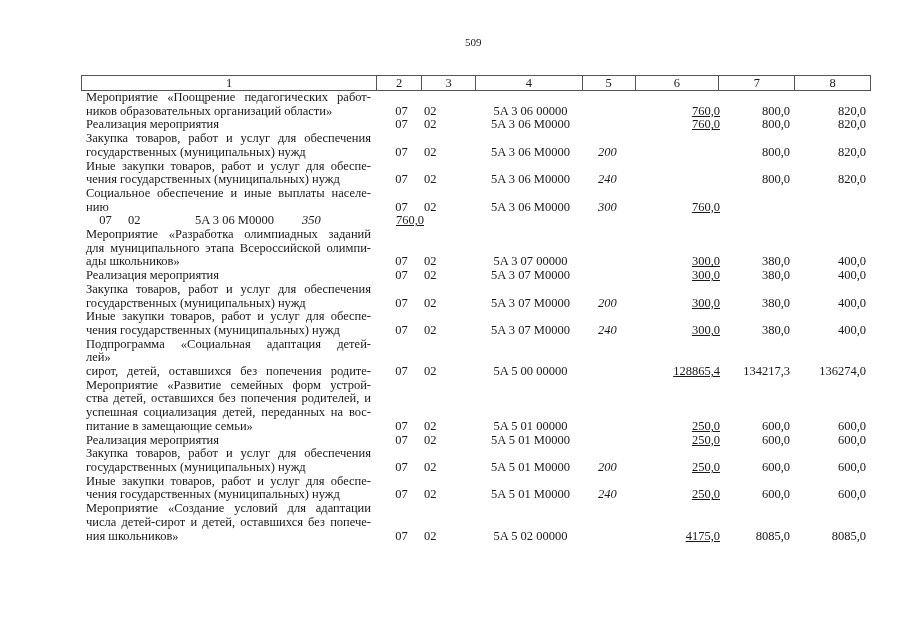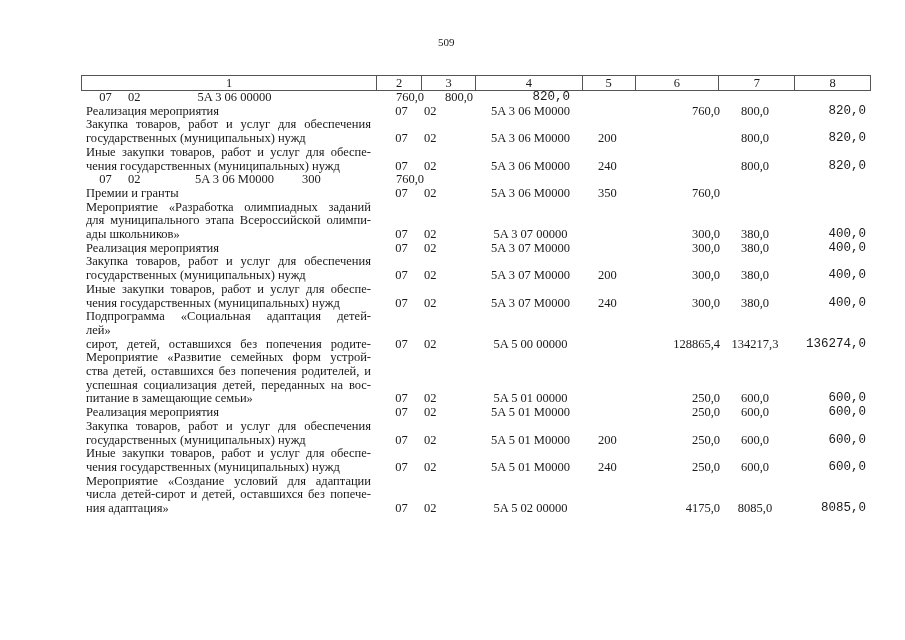--- a/index.html
+++ b/index.html
@@ -2,21 +2,21 @@
 <html><head>
 <meta charset="utf-8">
 <style>
   html, body { margin: 0; padding: 0; background: #ffffff; }
   body {
     width: 905px; height: 640px; position: relative; overflow: hidden;
     font-family: "Liberation Serif", "DejaVu Serif", serif;
     color: #1a1a1a;
   }
   .page-number {
-    position: absolute; left: 438px; top: 36px; width: 40px;
+    position: absolute; left: 465px; top: 36px; width: 40px;
     font-size: 11px; text-align: left;
   }
   .table-wrap { position: absolute; left: 81px; top: 75px; width: 790px; }
   .hdr {
     display: flex; height: 14px; border: 1px solid #555;
     font-size: 12.5px; line-height: 14px;
   }
   .hdr > div { text-align: center; border-right: 1px solid #555; box-sizing: border-box; }
   .hdr > div:last-child { border-right: none; }
   .c1 { width: 296px; }
@@ -29,43 +29,47 @@
   .c8 { width: 75px; }
 
   .rows { margin-top: 0px; font-size: 12.5px; line-height: 13.7px; }
   .row { display: flex; align-items: flex-end; }
   .row .c1 { text-align: justify; padding-left: 5px; padding-right: 6px; box-sizing: border-box; }
   .row .c1 .ln { display: block; text-align: justify; text-align-last: justify; }
   .row .c1 .ln.last { text-align-last: left; }
   .row .c2 { text-align: center; padding-left: 4px; box-sizing: border-box; }
   .row .c3 { text-align: left; padding-left: 2px; box-sizing: border-box; }
   .row .c4 { text-align: center; padding-left: 2px; box-sizing: border-box; }
-  .row .c5 { text-align: left; padding-left: 15px; box-sizing: border-box; }
-  .row .c6 { text-align: right; padding-right: 0px; box-sizing: border-box; }
-  .row .c7 { text-align: center; padding-right: 6px; box-sizing: border-box; }
-  .row .c8 { text-align: right; padding-right: 5px; box-sizing: border-box; font-family: Liberation Mono, monospace; }
+  .row .c5 { text-align: left; padding-left: 15px; box-sizing: border-box; font-style: italic; }
+  .row .c6 { text-align: right; padding-right: 0px; box-sizing: border-box; text-decoration: underline; }
+  .row .c7 { text-align: right; padding-right: 6px; box-sizing: border-box; }
+  .row .c8 { text-align: right; padding-right: 5px; box-sizing: border-box; }
 </style>
 </head>
 <body>
 
 <div class="page-number">509</div>
 
 <div class="table-wrap">
   <div class="hdr">
     <div class="c1">1</div>
     <div class="c2">2</div>
     <div class="c3">3</div>
     <div class="c4">4</div>
     <div class="c5">5</div>
     <div class="c6">6</div>
     <div class="c7">7</div>
     <div class="c8">8</div>
   </div>
   <div class="rows" id="rows">
       <div class="row">
+        <div class="c1">
+          <span class="ln">Мероприятие «Поощрение педагогических работ-</span>
+          <span class="ln last">ников образовательных организаций области»</span>
+        </div>
         <div class="c2">07</div>
         <div class="c3">02</div>
         <div class="c4">5A 3 06 00000</div>
         <div class="c5"></div>
         <div class="c6">760,0</div>
         <div class="c7">800,0</div>
         <div class="c8">820,0</div>
       </div>
       <div class="row">
         <div class="c1">
@@ -99,32 +103,33 @@
         </div>
         <div class="c2">07</div>
         <div class="c3">02</div>
         <div class="c4">5A 3 06 M0000</div>
         <div class="c5">240</div>
         <div class="c6"></div>
         <div class="c7">800,0</div>
         <div class="c8">820,0</div>
       </div>
       <div class="row">
+        <div class="c1">
+          <span class="ln">Социальное обеспечение и иные выплаты населе-</span>
+          <span class="ln last">нию</span>
+        </div>
         <div class="c2">07</div>
         <div class="c3">02</div>
         <div class="c4">5A 3 06 M0000</div>
         <div class="c5">300</div>
         <div class="c6">760,0</div>
         <div class="c7"></div>
         <div class="c8"></div>
       </div>
       <div class="row">
-        <div class="c1">
-          <span class="ln last">Премии и гранты</span>
-        </div>
         <div class="c2">07</div>
         <div class="c3">02</div>
         <div class="c4">5A 3 06 M0000</div>
         <div class="c5">350</div>
         <div class="c6">760,0</div>
         <div class="c7"></div>
         <div class="c8"></div>
       </div>
       <div class="row">
         <div class="c1">
@@ -242,21 +247,21 @@
         <div class="c4">5A 5 01 M0000</div>
         <div class="c5">240</div>
         <div class="c6">250,0</div>
         <div class="c7">600,0</div>
         <div class="c8">600,0</div>
       </div>
       <div class="row">
         <div class="c1">
           <span class="ln">Мероприятие «Создание условий для адаптации</span>
           <span class="ln">числа детей-сирот и детей, оставшихся без попече-</span>
-          <span class="ln last">ния адаптация»</span>
+          <span class="ln last">ния школьников»</span>
         </div>
         <div class="c2">07</div>
         <div class="c3">02</div>
         <div class="c4">5A 5 02 00000</div>
         <div class="c5"></div>
         <div class="c6">4175,0</div>
         <div class="c7">8085,0</div>
         <div class="c8">8085,0</div>
       </div>
     </div>

